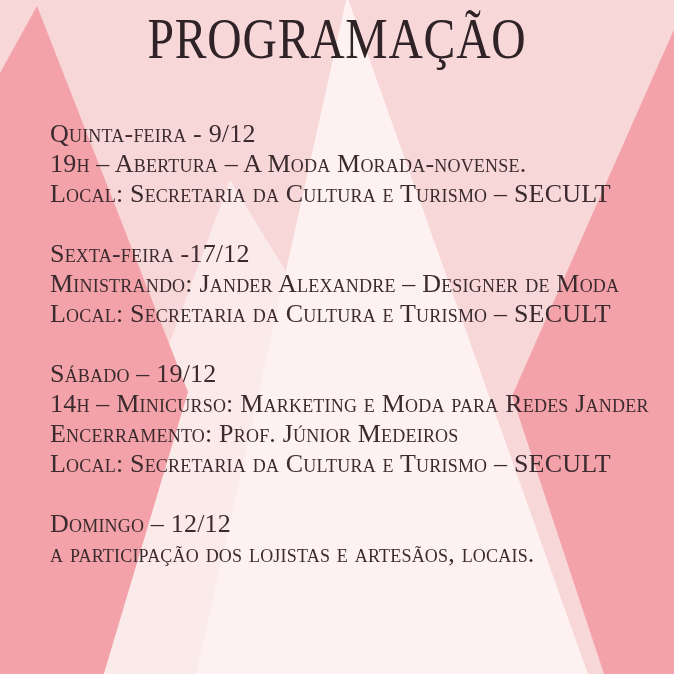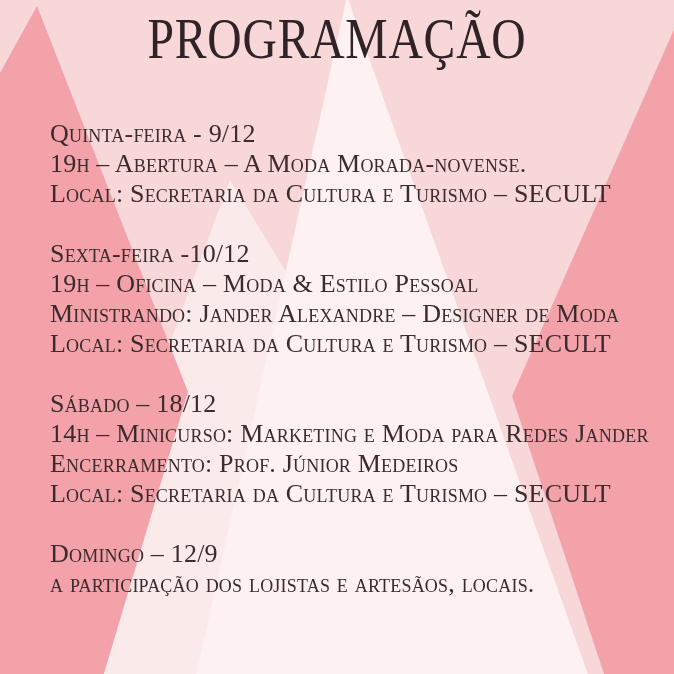--- a/index.html
+++ b/index.html
@@ -51,32 +51,31 @@
 
   <div class="schedule">
 
     <div class="block">
       <p>Quinta-feira - 9/12</p>
       <p>19h – Abertura – A Moda Morada-novense.</p>
       <p>Local: Secretaria da Cultura e Turismo – SECULT</p>
     </div>
 
     <div class="block">
-      <p>Sexta-feira -10/12</p>
-      <p>19h – Oficina – Moda &amp; Estilo Pessoal</p>
+      <p>Sexta-feira -17/12</p>
       <p>Ministrando: Jander Alexandre – Designer de Moda</p>
       <p>Local: Secretaria da Cultura e Turismo – SECULT</p>
     </div>
 
     <div class="block">
-      <p>Sábado – 18/12</p>
+      <p>Sábado – 19/12</p>
       <p>14h – Minicurso: Marketing e Moda para Redes Jander</p>
       <p>Encerramento: Prof. Júnior Medeiros</p>
       <p>Local: Secretaria da Cultura e Turismo – SECULT</p>
     </div>
 
     <div class="block">
-      <p>Domingo – 12/9</p>
+      <p>Domingo – 12/12</p>
       <p>a participação dos lojistas e artesãos, locais.</p>
     </div>
 
   </div>
 </div>
 
 </body></html>

